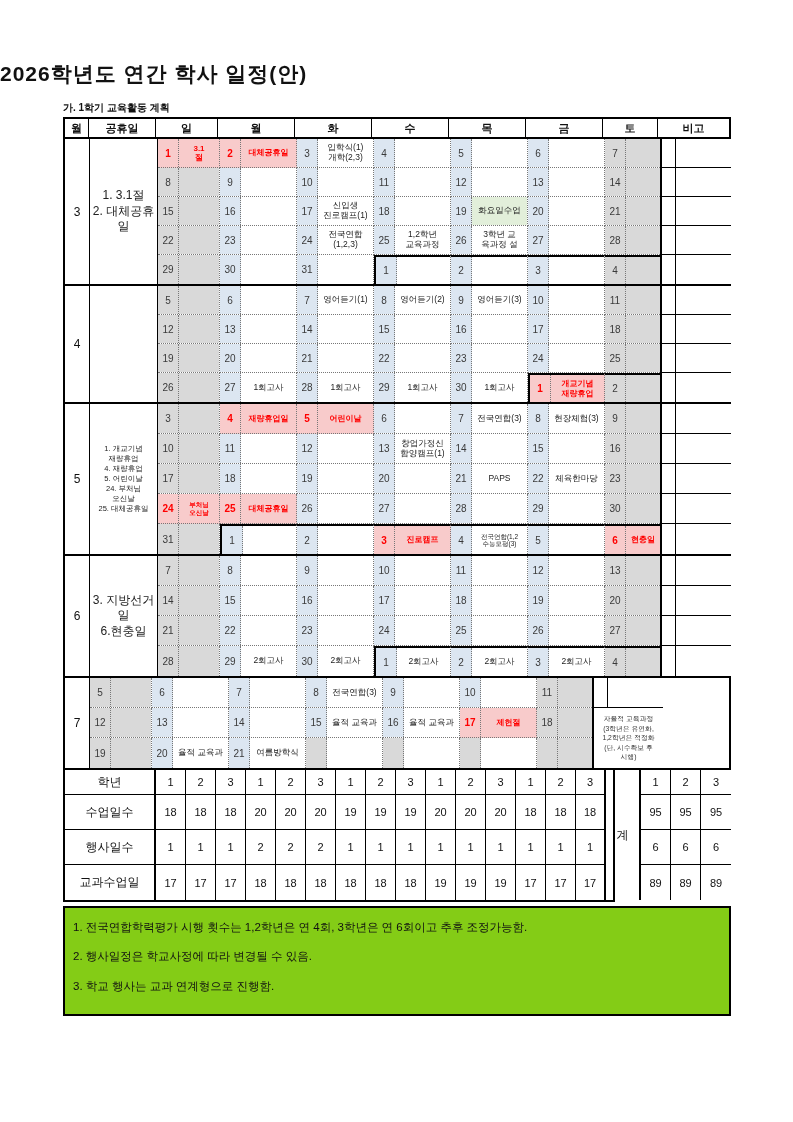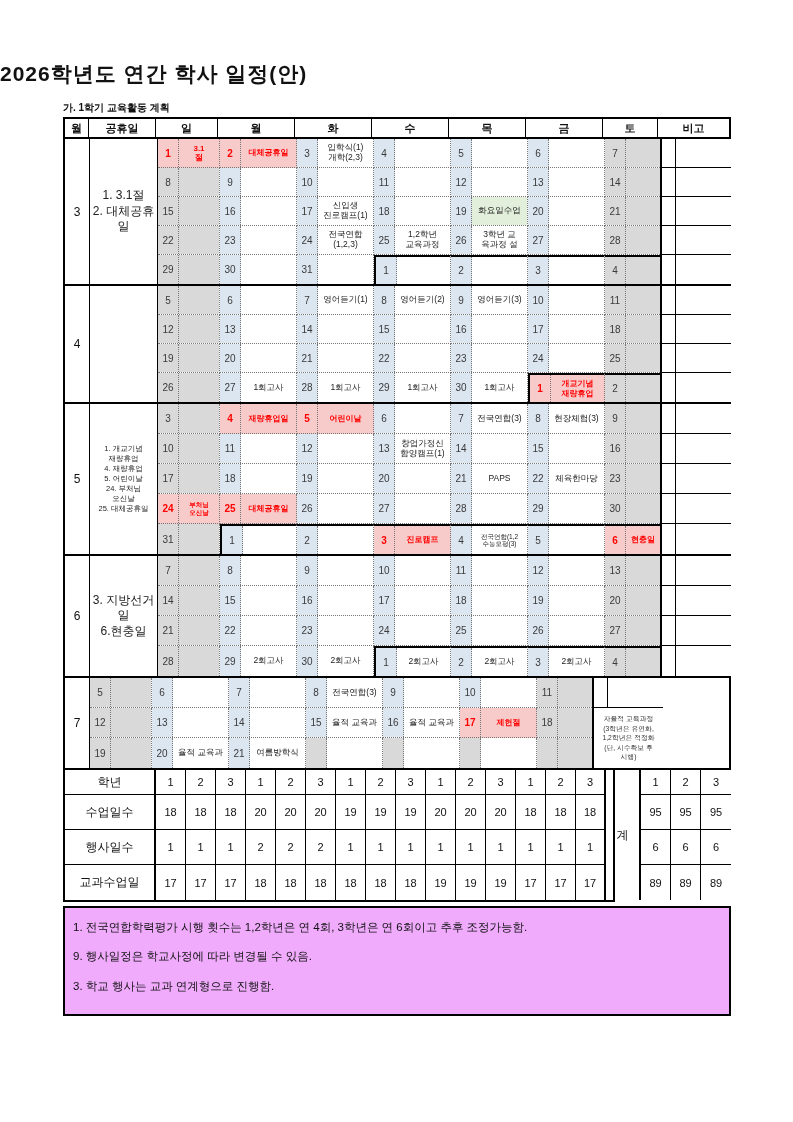--- a/index.html
+++ b/index.html
@@ -50,21 +50,21 @@
            grid-template-rows:25px 35px 35px 35px;border:2px solid #000;margin-top:-2px;
            width:552px;box-sizing:border-box;background:#fff;}
   .sc{border-right:1px solid #000;border-bottom:1px solid #000;display:flex;align-items:center;
       justify-content:center;font-size:11px;box-sizing:border-box;}
   .sc.lbl{font-size:12px;border-right:2px solid #000;}
   .sc.r4{border-bottom:none;}
   .sc.cend{border-right:none;}
   .sc.pregye{border-right:2px solid #000;}
   .sc.gye{grid-row:1/5;border-right:2px solid #000;border-bottom:none;font-size:12px;}
   .notes{margin-top:4px;width:668px;box-sizing:border-box;border:2px solid #000;
-         padding:12px 10px 6px 8px;font-size:11.5px;line-height:1.25;background:#f0abfc;}
+         padding:12px 10px 6px 8px;font-size:11.5px;line-height:1.25;background:#84cc16;}
   .notes p{margin:0 0 15px 0;}
 </style>
 </head>
 <body>
 
 <div class="page">
   <div class="title">2026학년도 연간 학사 일정(안)</div>
   <div class="subtitle">가. 1학기 교육활동 계획</div>
 
   <div class="cal">
@@ -845,17 +845,17 @@
         <div class="sc r4">19</div>
         <div class="sc r4">17</div>
         <div class="sc r4">17</div>
         <div class="sc r4 pregye">17</div>
         <div class="sc r4">89</div>
         <div class="sc r4">89</div>
         <div class="sc r4 cend">89</div>
       </div>
     <div class="notes">
       <p>1. 전국연합학력평가 시행 횟수는 1,2학년은 연 4회, 3학년은 연 6회이고 추후 조정가능함.</p>
-      <p>9. 행사일정은 학교사정에 따라 변경될 수 있음.</p>
+      <p>2. 행사일정은 학교사정에 따라 변경될 수 있음.</p>
       <p>3. 학교 행사는 교과 연계형으로 진행함.</p>
     </div>
   </div>
 </div>
 
 </body></html>

